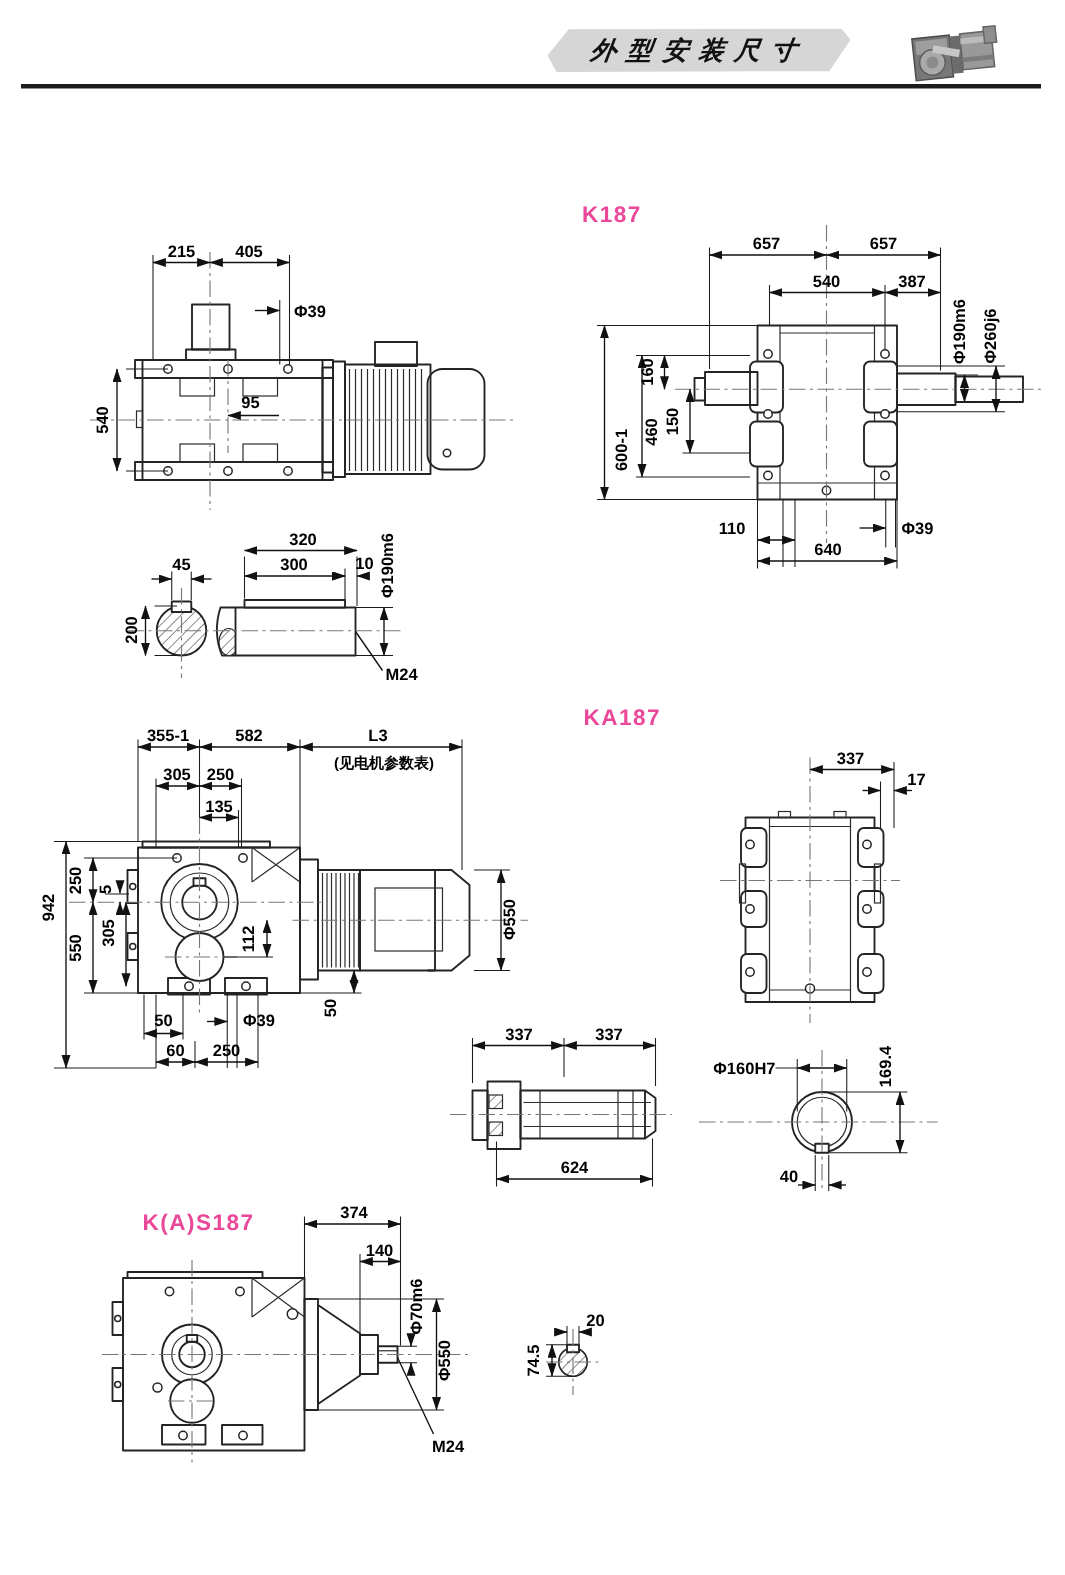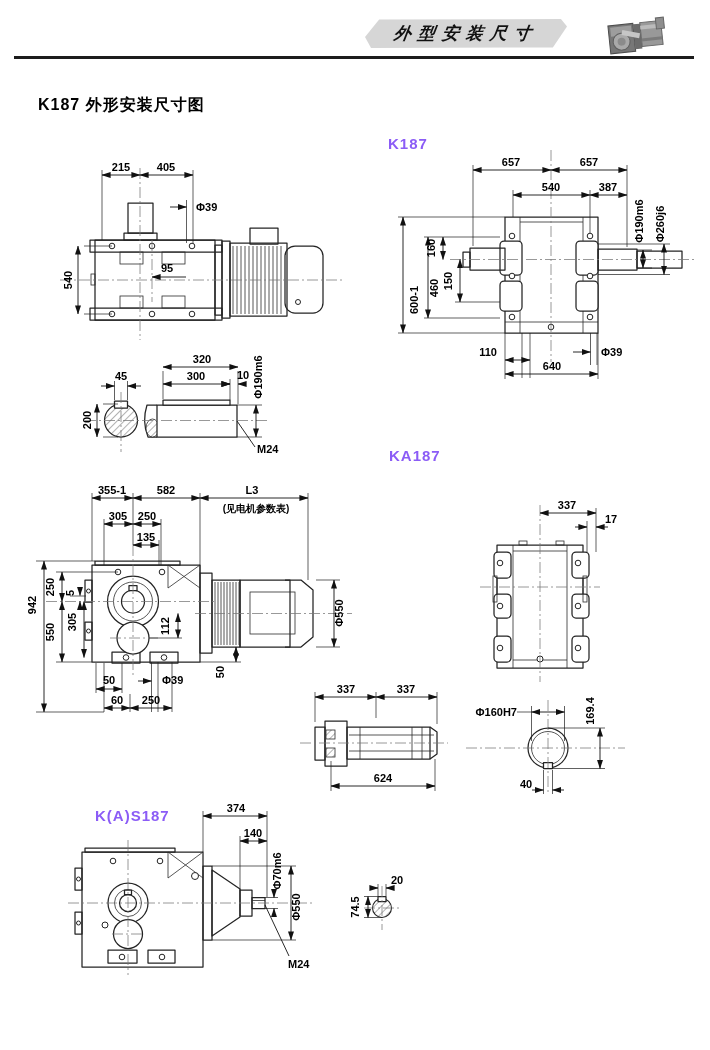--- a/index.html
+++ b/index.html
@@ -6,23 +6,23 @@
   .page{position:relative;width:710px;height:1050px;background:#ffffff;overflow:hidden;
         font-family:"Liberation Sans","DejaVu Sans",sans-serif;}
   .ribbon{position:absolute;left:365px;top:19px;width:202px;height:29px;background:#d6d6d6;
           clip-path:polygon(0% 62%,7% 2%,97% 0%,100% 26%,93% 98%,3% 100%);
           display:flex;align-items:center;justify-content:center;}
   .ribbon-text{font-size:17px;font-weight:bold;font-style:italic;letter-spacing:7px;color:#111;
                transform:skewX(-8deg);white-space:nowrap;}
   .photo{position:absolute;left:606px;top:11px;width:62px;height:47px;}
   .rule{position:absolute;left:14px;top:56px;width:680px;height:3px;background:#1c1c1c;}
   .pagetitle{position:absolute;left:38px;top:95px;font-size:16px;font-weight:bold;color:#000;letter-spacing:1px;}
-  .seclabel{position:absolute;font-size:15px;font-weight:bold;color:#8b5cf6;letter-spacing:1px;}
+  .seclabel{position:absolute;font-size:15px;font-weight:bold;color:#ec4899;letter-spacing:1px;}
   #lbl-k187{left:388px;top:135px;}
-  #lbl-ka187{left:389px;top:447px;}
+  #lbl-ka187{left:389px;top:470px;}
   #lbl-kas187{left:95px;top:807px;}
   svg.canvas{position:absolute;left:0;top:0;}
   .ol{fill:none;stroke:#242424;stroke-width:1.25;stroke-linejoin:round;}
   .ol2{fill:#fff;stroke:#242424;stroke-width:1.25;stroke-linejoin:round;}
   .tl{fill:none;stroke:#2c2c2c;stroke-width:0.8;}
   .ext{fill:none;stroke:#1c1c1c;stroke-width:0.7;}
   .dl{fill:none;stroke:#111;stroke-width:0.9;}
   .cl{fill:none;stroke:#777;stroke-width:0.75;stroke-dasharray:11 3 2 3;}
   .hole{fill:#fff;stroke:#242424;stroke-width:1;}
   text.dim{font:bold 11px "Liberation Sans","DejaVu Sans",sans-serif;fill:#000;}
@@ -46,21 +46,20 @@
         <rect x="28" y="13" width="7" height="25" fill="#6c6c6c"></rect>
         <rect x="35" y="12" width="21" height="24" fill="#999" stroke="#646464"></rect>
         <rect x="35" y="15" width="21" height="4" fill="#bbb"></rect>
         <rect x="35" y="28" width="21" height="3" fill="#7b7b7b"></rect>
         <rect x="51" y="9" width="8" height="11" fill="#8e8e8e" stroke="#666"></rect>
         <rect x="16" y="20" width="18" height="5" fill="#c6c6c6" transform="rotate(16 25 22)"></rect>
       </g>
     </svg>
   </div>
   <div class="rule"></div>
-  <div class="pagetitle">K187 外形安装尺寸图</div>
 
   <div class="seclabel" id="lbl-k187">K187</div>
   <div class="seclabel" id="lbl-ka187">KA187</div>
   <div class="seclabel" id="lbl-kas187">K(A)S187</div>
 
   <svg class="canvas" width="710" height="1050" viewBox="0 0 710 1050">
     <defs>
       <marker id="ar" markerWidth="9" markerHeight="7" refX="8.6" refY="3" orient="auto-start-reverse" markerUnits="userSpaceOnUse">
         <path d="M0,0 L9,3 L0,6 Z" fill="#111"></path>
       </marker>

